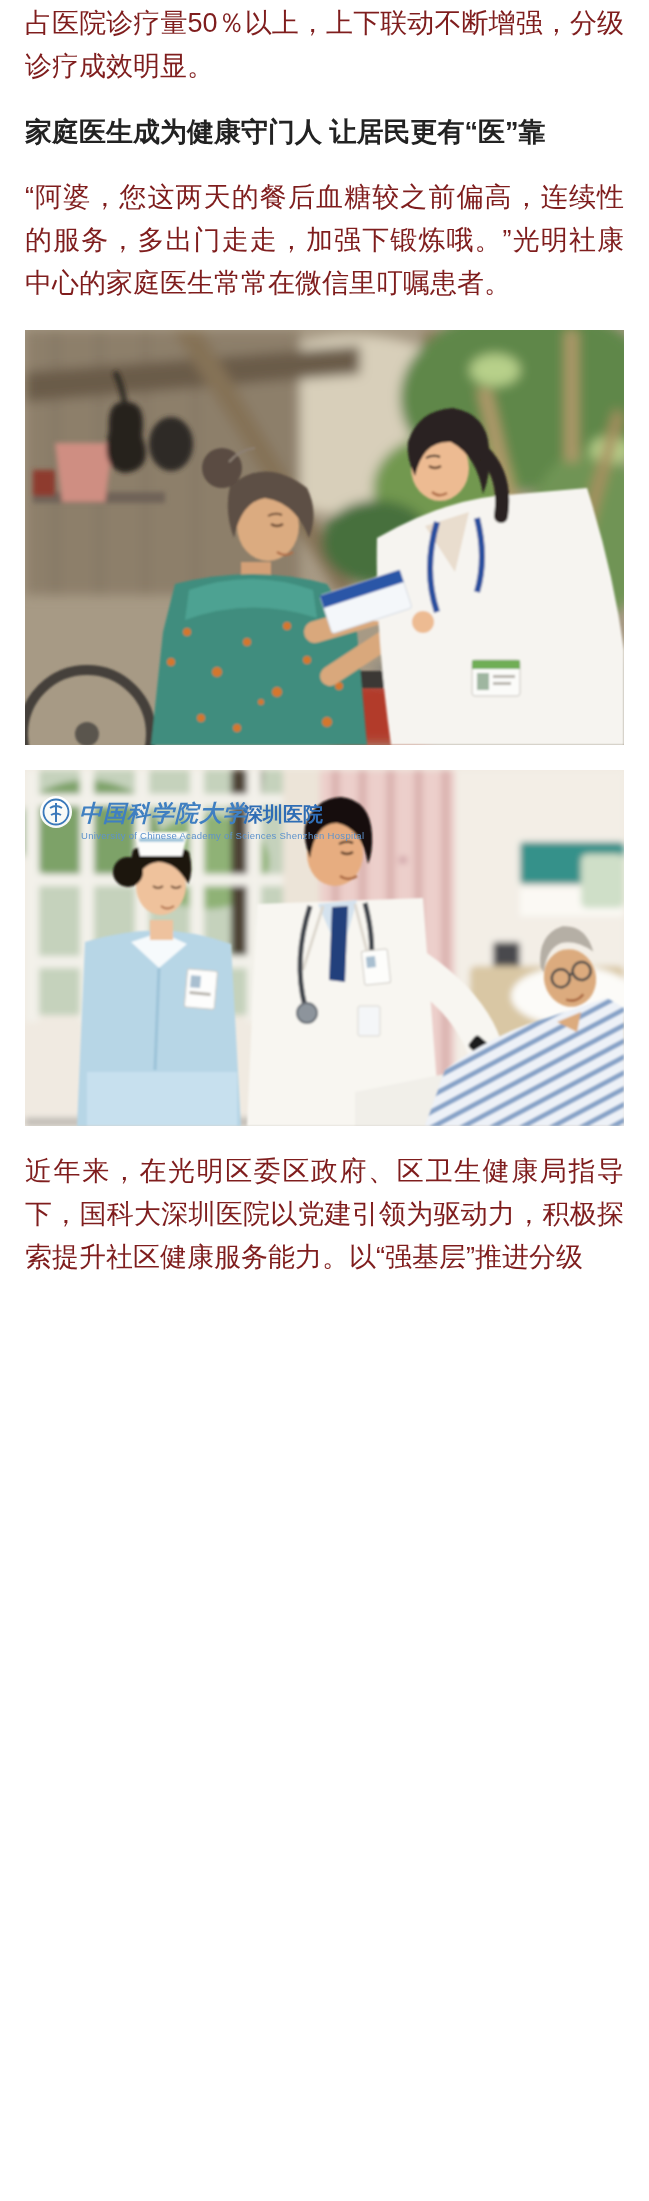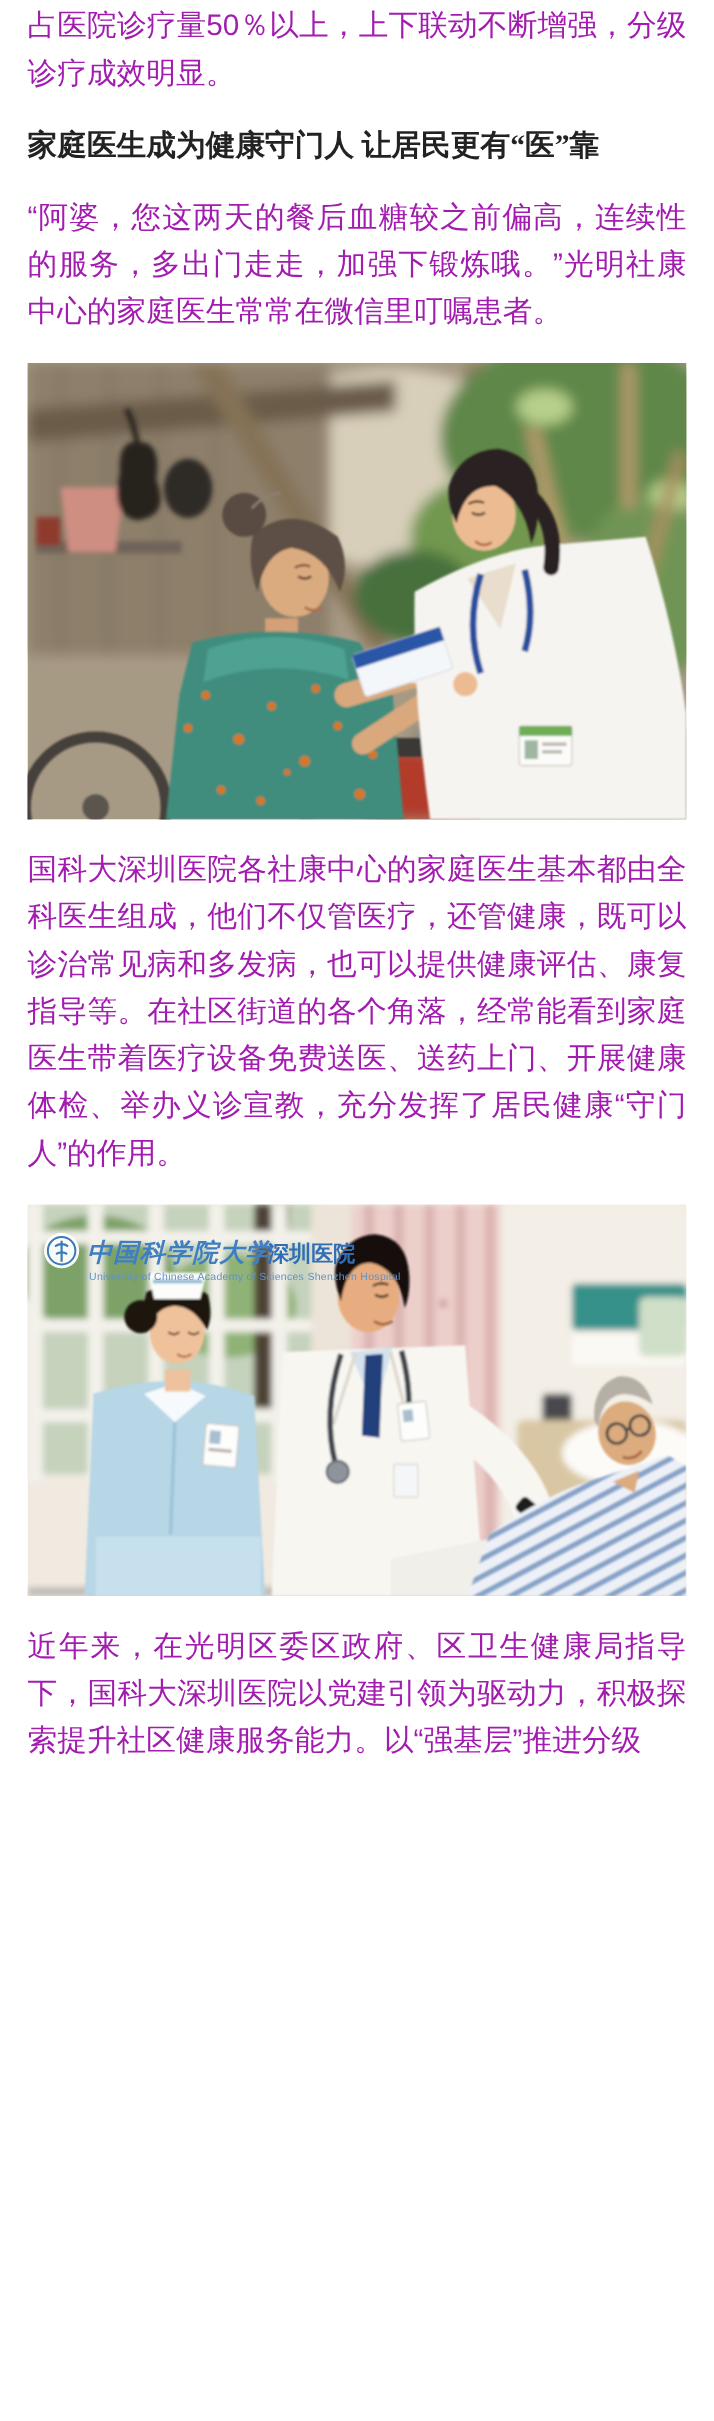--- a/index.html
+++ b/index.html
@@ -8,33 +8,32 @@
     font-family: "Liberation Sans", sans-serif;
     -webkit-font-smoothing: antialiased;
   }
   .article {
     padding: 2px 25px 0 25px;
     background: #ffffff;
   }
   .para {
     font-size: 27px;
     line-height: 43px;
-    color: #a21caf;
+    color: #7f1d1d;
     text-align: justify;
     margin: 0 0 23px 0;
     word-break: break-all;
   }
   .section-heading {
     font-size: 27px;
     line-height: 43px;
     font-weight: bold;
     color: #222222;
     margin: 16px 0 22px 0;
     text-align: justify;
-    font-family: Liberation Serif, serif;
   }
   figure.photo-figure {
     margin: 25px 0 24px 0;
     padding: 0;
   }
   svg.photo {
     display: block;
     width: 599px;
     height: auto;
   }
@@ -158,21 +157,20 @@
             <g transform="rotate(-18 340 272)">
               <rect x="299" y="252" width="84" height="40" rx="3" fill="#f4f7fa" stroke="#d6dbe2"></rect>
               <rect x="299" y="252" width="84" height="13" fill="#2b57a7"></rect>
             </g>
           </g>
         </g>
       </g>
     </svg>
   </figure>
 
-  <p class="para">国科大深圳医院各社康中心的家庭医生基本都由全科医生组成，他们不仅管医疗，还管健康，既可以诊治常见病和多发病，也可以提供健康评估、康复指导等。在社区街道的各个角落，经常能看到家庭医生带着医疗设备免费送医、送药上门、开展健康体检、举办义诊宣教，充分发挥了居民健康“守门人”的作用。</p>
 
 
 
   <figure class="photo-figure">
     <svg class="photo" viewBox="0 0 599 356" xmlns="http://www.w3.org/2000/svg">
       <defs>
         <filter id="wb3" x="-20%" y="-20%" width="140%" height="140%">
             <feGaussianBlur stdDeviation="3"></feGaussianBlur>
           </filter>
         <filter id="wb1" x="-20%" y="-20%" width="140%" height="140%">

